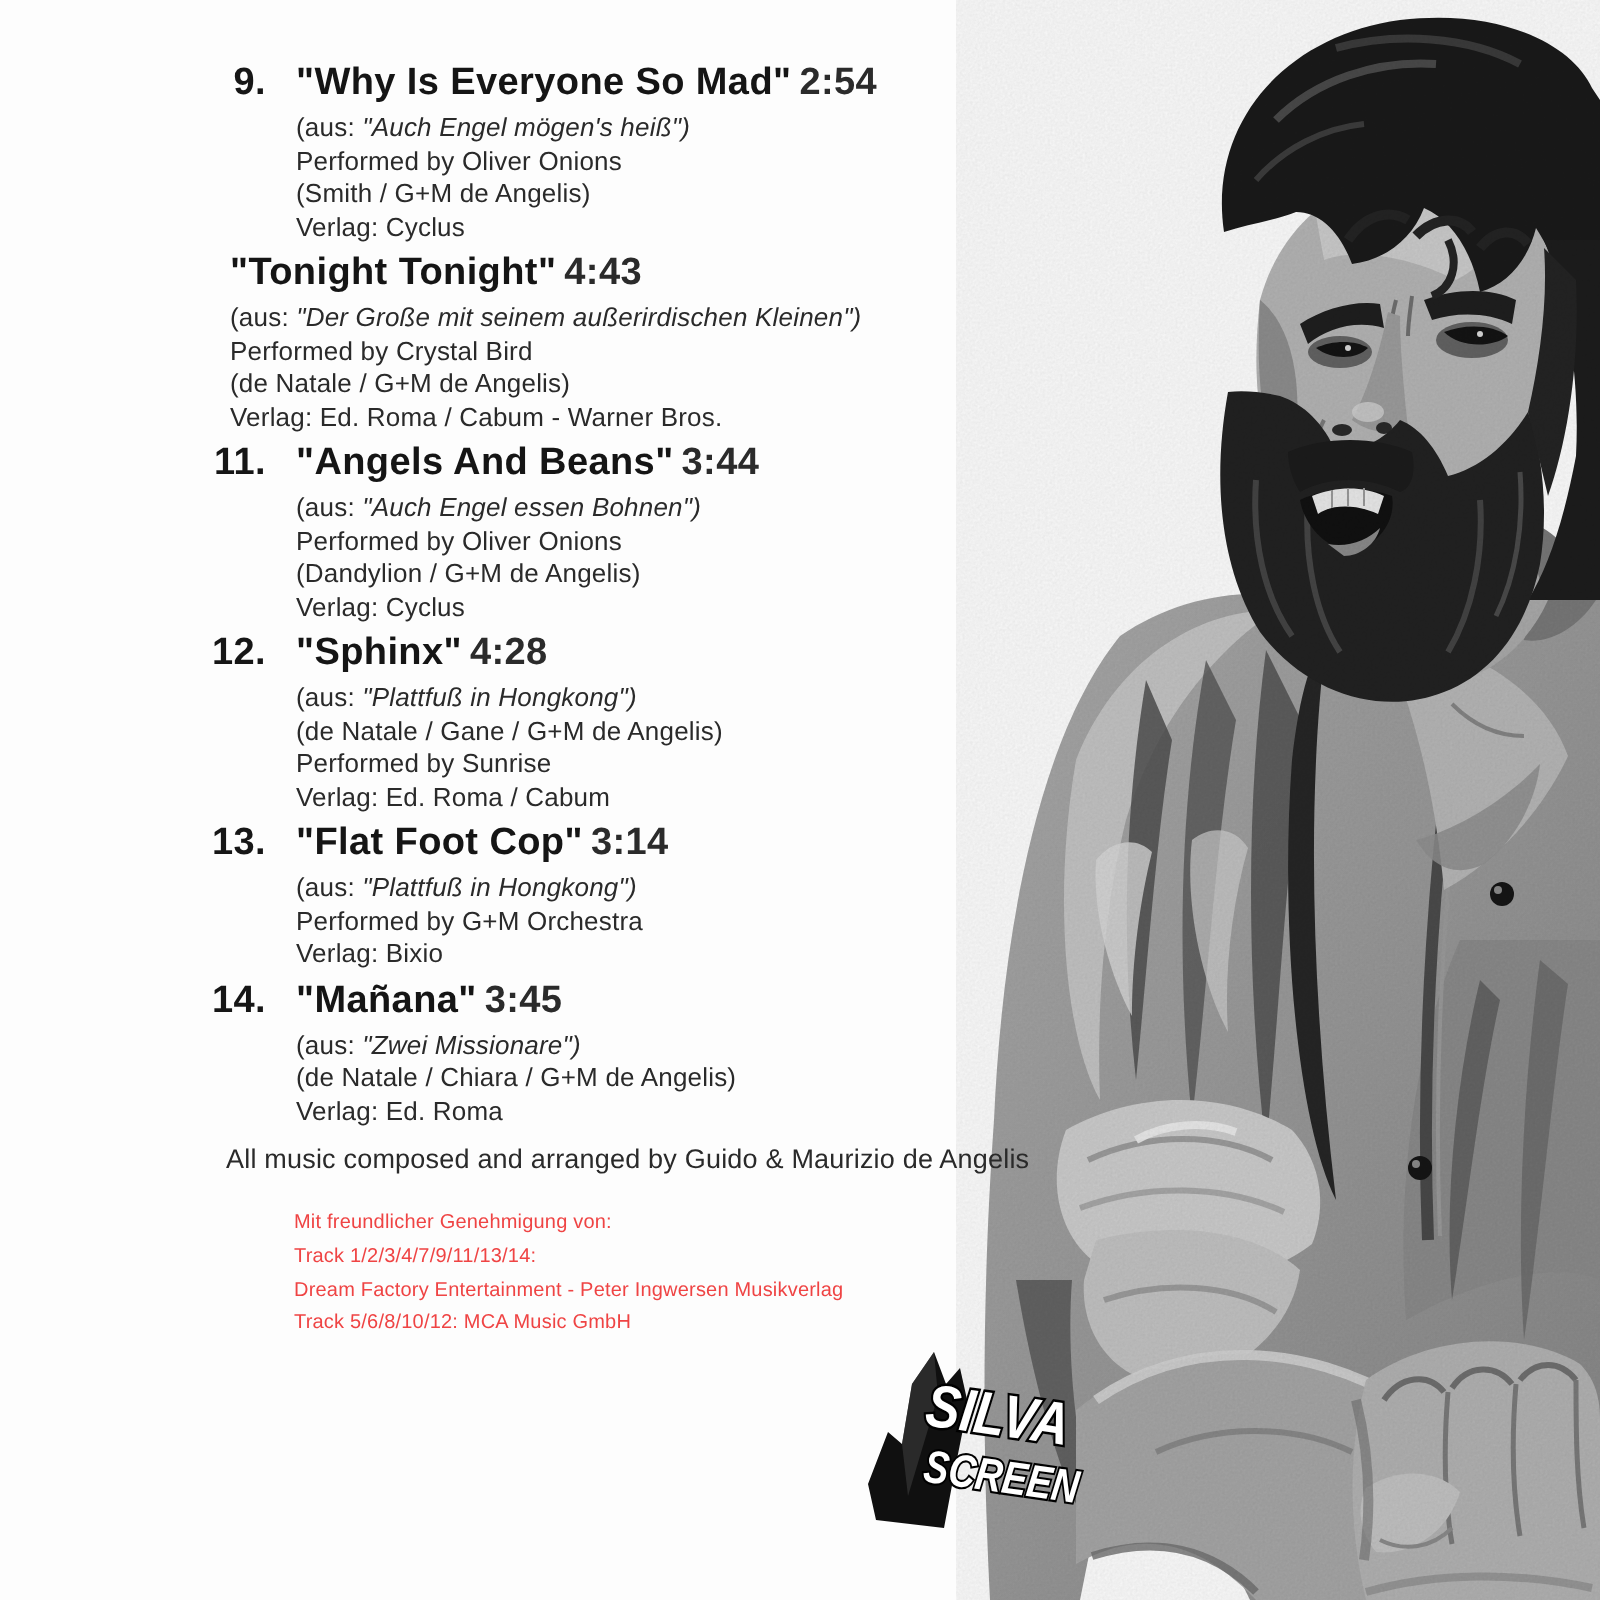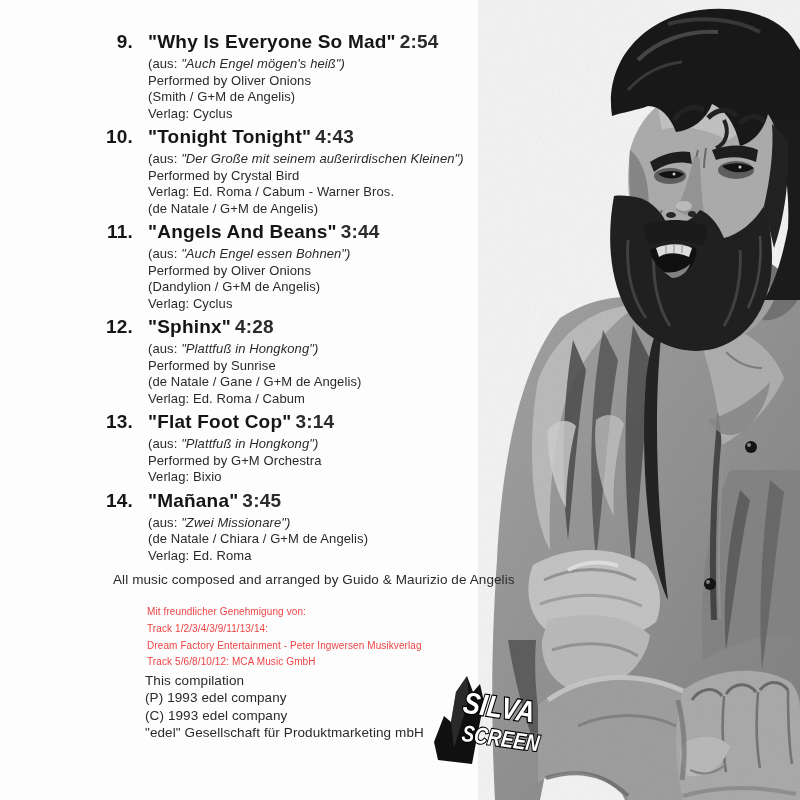--- a/index.html
+++ b/index.html
@@ -45,48 +45,47 @@
       <div class="info">
         <div class="titleline"><span class="t-title">"Why Is Everyone So Mad"</span><span class="t-dur">2:54</span></div>
         <div class="detail"><span>(aus:</span> <em>"Auch Engel mögen's heiß")</em></div>
         <div class="detail">Performed by Oliver Onions</div>
         <div class="detail">(Smith / G+M de Angelis)</div>
         <div class="detail">Verlag: Cyclus</div>
       </div>
     </div>
 
     <div class="track">
-      <div class="num">10.</div>
       <div class="info">
         <div class="titleline"><span class="t-title">"Tonight Tonight"</span><span class="t-dur">4:43</span></div>
         <div class="detail"><span>(aus:</span> <em>"Der Große mit seinem außerirdischen Kleinen")</em></div>
         <div class="detail">Performed by Crystal Bird</div>
+        <div class="detail">(de Natale / G+M de Angelis)</div>
         <div class="detail">Verlag: Ed. Roma / Cabum - Warner Bros.</div>
-        <div class="detail">(de Natale / G+M de Angelis)</div>
       </div>
     </div>
 
     <div class="track">
       <div class="num">11.</div>
       <div class="info">
         <div class="titleline"><span class="t-title">"Angels And Beans"</span><span class="t-dur">3:44</span></div>
         <div class="detail"><span>(aus:</span> <em>"Auch Engel essen Bohnen")</em></div>
         <div class="detail">Performed by Oliver Onions</div>
         <div class="detail">(Dandylion / G+M de Angelis)</div>
         <div class="detail">Verlag: Cyclus</div>
       </div>
     </div>
 
     <div class="track">
       <div class="num">12.</div>
       <div class="info">
         <div class="titleline"><span class="t-title">"Sphinx"</span><span class="t-dur">4:28</span></div>
         <div class="detail"><span>(aus:</span> <em>"Plattfuß in Hongkong")</em></div>
+        <div class="detail">(de Natale / Gane / G+M de Angelis)</div>
         <div class="detail">Performed by Sunrise</div>
-        <div class="detail">(de Natale / Gane / G+M de Angelis)</div>
         <div class="detail">Verlag: Ed. Roma / Cabum</div>
       </div>
     </div>
 
     <div class="track">
       <div class="num">13.</div>
       <div class="info">
         <div class="titleline"><span class="t-title">"Flat Foot Cop"</span><span class="t-dur">3:14</span></div>
         <div class="detail"><span>(aus:</span> <em>"Plattfuß in Hongkong")</em></div>
         <div class="detail">Performed by G+M Orchestra</div>
@@ -103,31 +102,25 @@
         <div class="detail">Verlag: Ed. Roma</div>
       </div>
     </div>
 
   </div>
 
   <div class="composer">All music composed and arranged by Guido &amp; Maurizio de Angelis</div>
 
   <div class="permission">
     <div>Mit freundlicher Genehmigung von:</div>
-    <div>Track 1/2/3/4/3/9/11/13/14:</div>
+    <div>Track 1/2/3/4/7/9/11/13/14:</div>
     <div>Dream Factory Entertainment - Peter Ingwersen Musikverlag</div>
     <div>Track 5/6/8/10/12: MCA Music GmbH</div>
   </div>
 
-  <div class="compilation">
-    <div>This compilation</div>
-    <div>(P) 1993 edel company</div>
-    <div>(C) 1993 edel company</div>
-    <div>"edel" Gesellschaft für Produktmarketing mbH</div>
-  </div>
 
   <div class="logo">
     <svg viewBox="0 0 118 102" width="118" height="102">
       <polygon points="8,74 18,48 25,54 30,24 41,8 47,24 54,16 58,34 52,64 46,96 12,92" fill="#101010"></polygon>
       <polygon points="25,54 30,24 41,8 43,30 34,60 28,80" fill="#3c3c3c" opacity="0.6"></polygon>
       <g transform="rotate(8 60 60)" font-family="Liberation Sans, sans-serif" font-weight="bold" font-style="italic" fill="#ffffff" stroke="#000000" paint-order="stroke">
         <text x="34" y="48" font-size="30" stroke-width="2.5" textLength="72" lengthAdjust="spacingAndGlyphs">SILVA</text>
         <text x="37" y="76" font-size="23" stroke-width="2.2" textLength="78" lengthAdjust="spacingAndGlyphs">SCREEN</text>
       </g>
     </svg>

